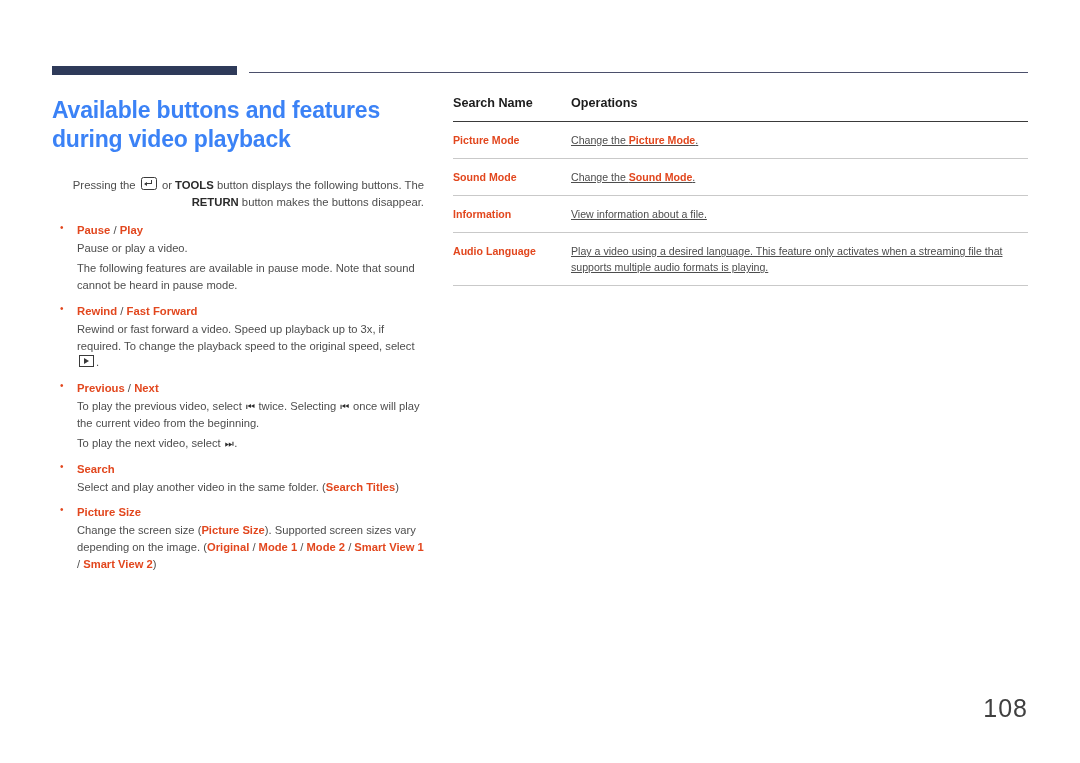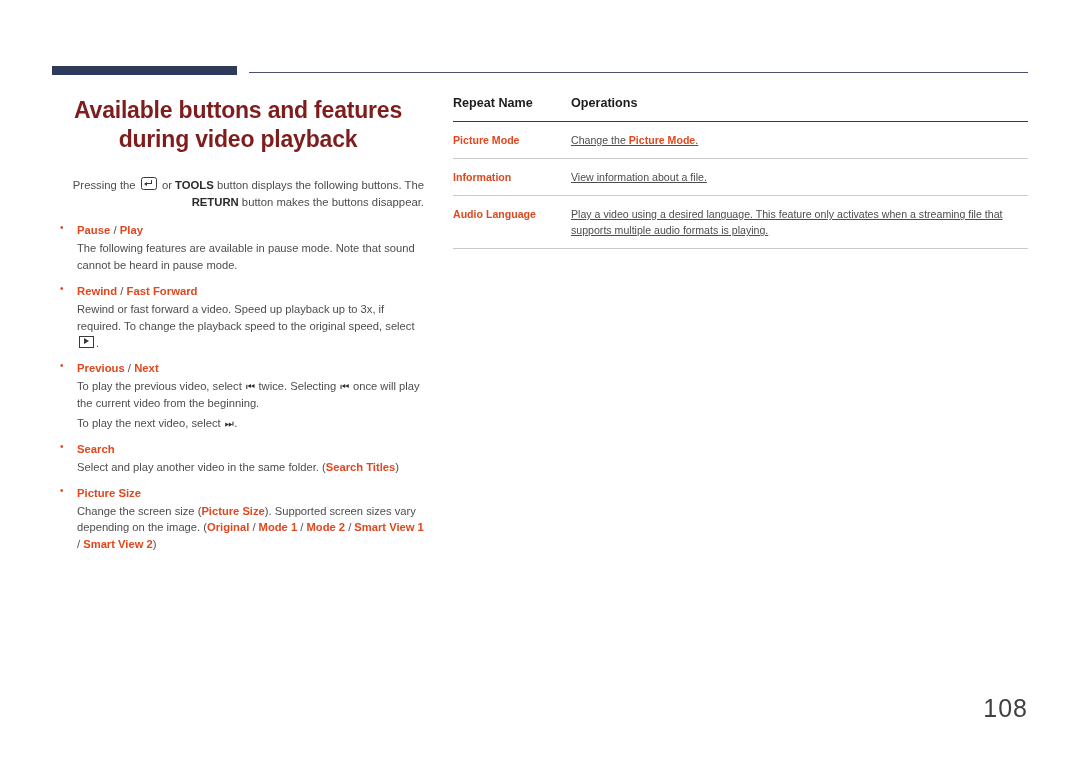--- a/index.html
+++ b/index.html
@@ -52,24 +52,23 @@
     position: absolute;
     left: 52px;
     top: 96px;
     width: 372px;
   }
 
   .page-title {
     font-size: 23px;
     font-weight: bold;
     line-height: 1.28;
-    color: #7f1d1d;
+    color: #3b82f6;
     letter-spacing: -0.2px;
     margin: 0 0 22px 0;
-    text-align: center;
   }
 
   .intro {
     font-size: 11.3px;
     line-height: 1.48;
     color: #4d4d4d;
     margin: 0 0 12px 0;
     text-align: right;
   }
   .intro b { color: #2b2b2b; font-weight: bold; }
@@ -247,20 +246,21 @@
       <span>Available buttons and features</span><br>
       <span>during video playback</span>
     </h1>
 
     <p class="intro"><span>Pressing the </span><span class="ico ico-enter"></span><span> or </span><b>TOOLS</b><span> button displays the following buttons. The </span><b>RETURN</b><span> button makes the buttons disappear.</span></p>
 
     <ul class="bullet-list">
 
       <li class="bullet-item">
         <div class="bullet-head"><span>Pause</span><span class="sep"> / </span><span>Play</span></div>
+        <div class="bullet-body">Pause or play a video.</div>
         <div class="bullet-body">The following features are available in pause mode. Note that sound cannot be heard in pause mode.</div>
       </li>
 
       <li class="bullet-item">
         <div class="bullet-head"><span>Rewind</span><span class="sep"> / </span><span>Fast Forward</span></div>
         <div class="bullet-body"><span>Rewind or fast forward a video. Speed up playback up to 3x, if required. To change the playback speed to the original speed, select </span><span class="ico ico-playbox"></span><span>.</span></div>
       </li>
 
       <li class="bullet-item">
         <div class="bullet-head"><span>Previous</span><span class="sep"> / </span><span>Next</span></div>
@@ -284,28 +284,32 @@
   </div>
 
   <div class="right-col">
     <table class="opt-table">
       <colgroup>
         <col class="c1">
         <col>
       </colgroup>
       <thead>
         <tr>
-          <th>Repeat Name</th>
+          <th>Search Name</th>
           <th>Operations</th>
         </tr>
       </thead>
       <tbody>
         <tr>
           <td class="opt-name">Picture Mode</td>
           <td class="opt-desc"><span>Change the </span><span class="hl">Picture Mode</span><span>.</span></td>
+        </tr>
+        <tr>
+          <td class="opt-name">Sound Mode</td>
+          <td class="opt-desc"><span>Change the </span><span class="hl">Sound Mode</span><span>.</span></td>
         </tr>
         <tr>
           <td class="opt-name">Information</td>
           <td class="opt-desc"><span>View information about a file.</span></td>
         </tr>
         <tr>
           <td class="opt-name">Audio Language</td>
           <td class="opt-desc"><span>Play a video using a desired language. This feature only activates when a streaming file that supports multiple audio formats is playing.</span></td>
         </tr>
       </tbody>

